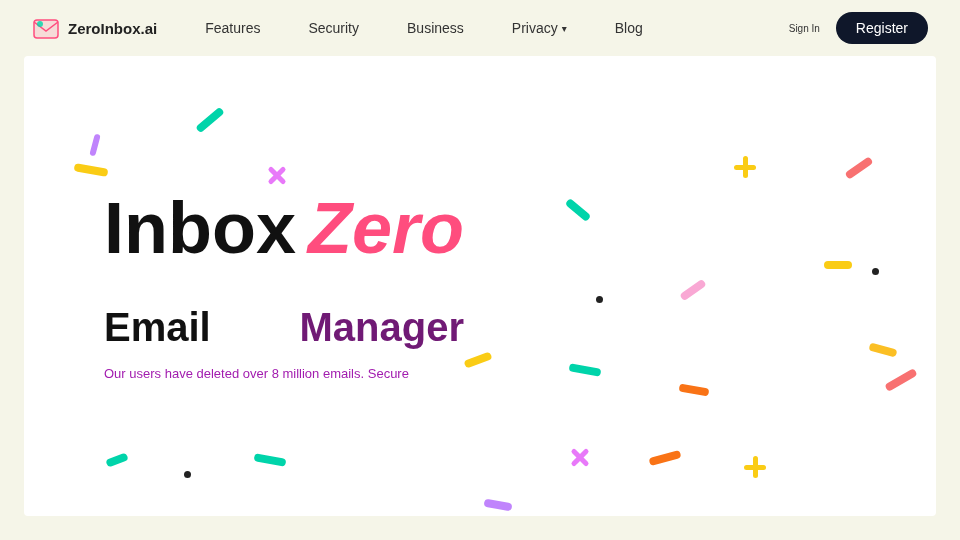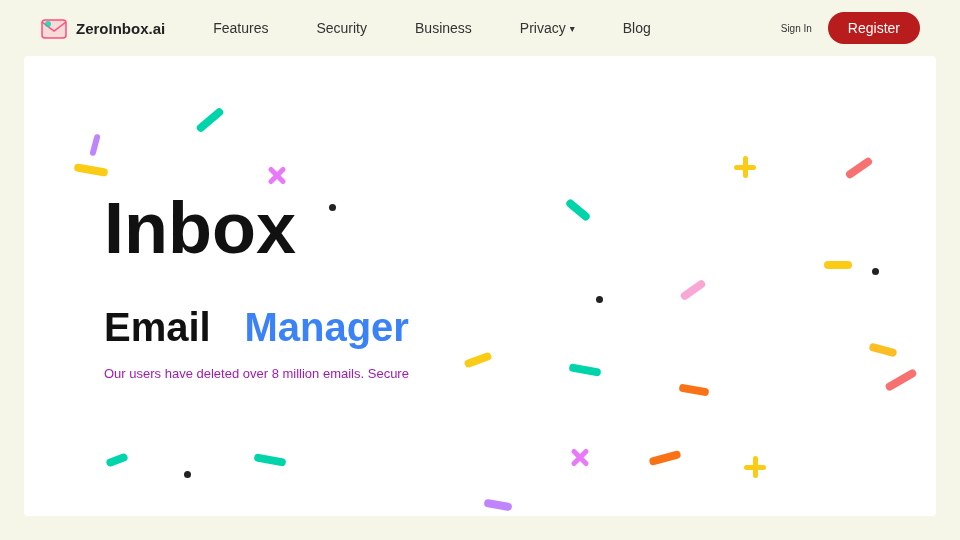--- a/index.html
+++ b/index.html
@@ -11,21 +11,21 @@
       overflow: hidden;
       display: flex;
       flex-direction: column;
     }
 
     
     .navbar {
       height: 56px;
       display: flex;
       align-items: center;
-      padding: 0 40px;
+      padding: 0 32px;
       background: #f5f5e8;
       flex-shrink: 0;
       z-index: 10;
     }
     .logo-area {
       display: flex;
       align-items: center;
       gap: 8px;
       margin-right: 48px;
     }
@@ -59,21 +59,21 @@
       gap: 16px;
     }
     .sign-in-btn {
       font-size: 10px;
       color: #333;
       cursor: pointer;
       background: none;
       border: none;
     }
     .register-btn {
-      background: #b91c1c;
+      background: #0f172a;
       color: white;
       border: none;
       border-radius: 20px;
       padding: 8px 20px;
       font-size: 14px;
       cursor: pointer;
       font-weight: 500;
     }
 
     
@@ -113,21 +113,21 @@
       font-size: 40px;
       font-weight: 700;
       color: #111;
       margin-top: 4px;
       display: flex;
       align-items: baseline;
       gap: 10px;
       justify-content: space-between;
     }
     .hero-subtitle-manager {
-      color: #3b82f6;
+      color: #701a75;
       font-weight: 700;
       margin-top: 34px;
     }
     .hero-desc {
       font-size: 13px;
       color: #a21caf;
       margin-top: 16px;
     }
 
     
@@ -173,20 +173,21 @@
     <button class="register-btn">Register</button>
   </div>
 </nav>
 
 <div class="hero-wrapper">
   <div class="hero-card" id="heroCard">
 
     <div class="hero-content">
       <div class="hero-title">
         <span>Inbox</span>
+        <span class="hero-title-zero">Zero</span>
       </div>
       <div class="hero-subtitle">
         <span>Email</span>
         <span class="hero-subtitle-manager">Manager</span>
       </div>
       <p class="hero-desc">Our users have deleted over 8 million emails. Secure</p>
     </div>
   <div class="confetti-item" style="top: 60px; left: 170px; width: 32px; height: 8px; background: rgb(0, 212, 170); transform: rotate(-40deg); border-radius: 4px;"></div>
       <div class="confetti-item" style="top: 78px; left: 68px; width: 6px; height: 22px; background: rgb(192, 132, 252); transform: rotate(15deg); border-radius: 4px;"></div>
       <div class="confetti-item" style="top: 110px; left: 50px; width: 34px; height: 8px; background: rgb(250, 204, 21); transform: rotate(10deg); border-radius: 4px;"></div>

